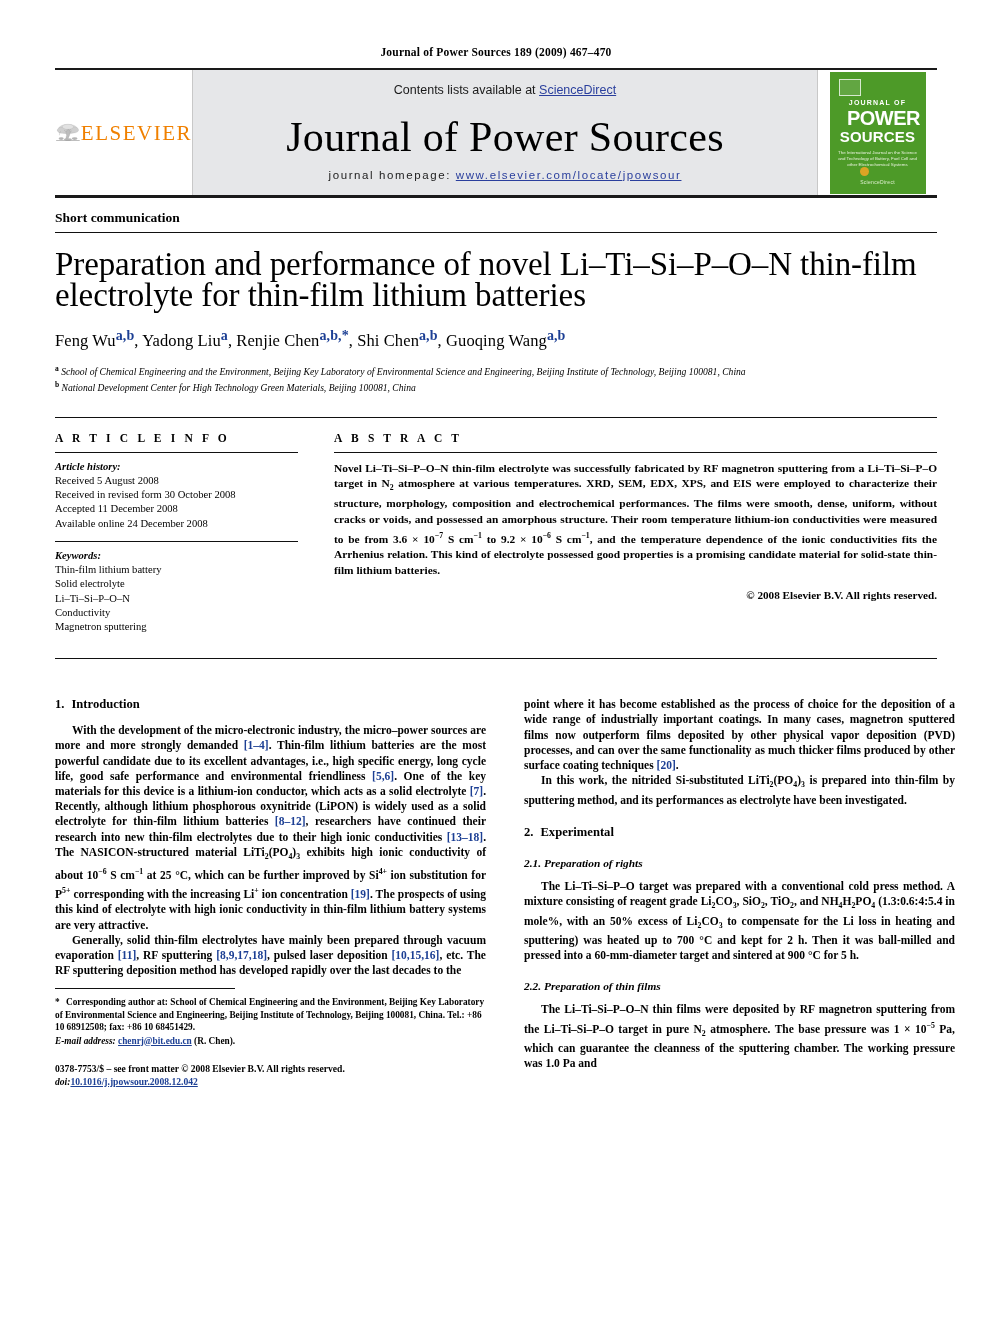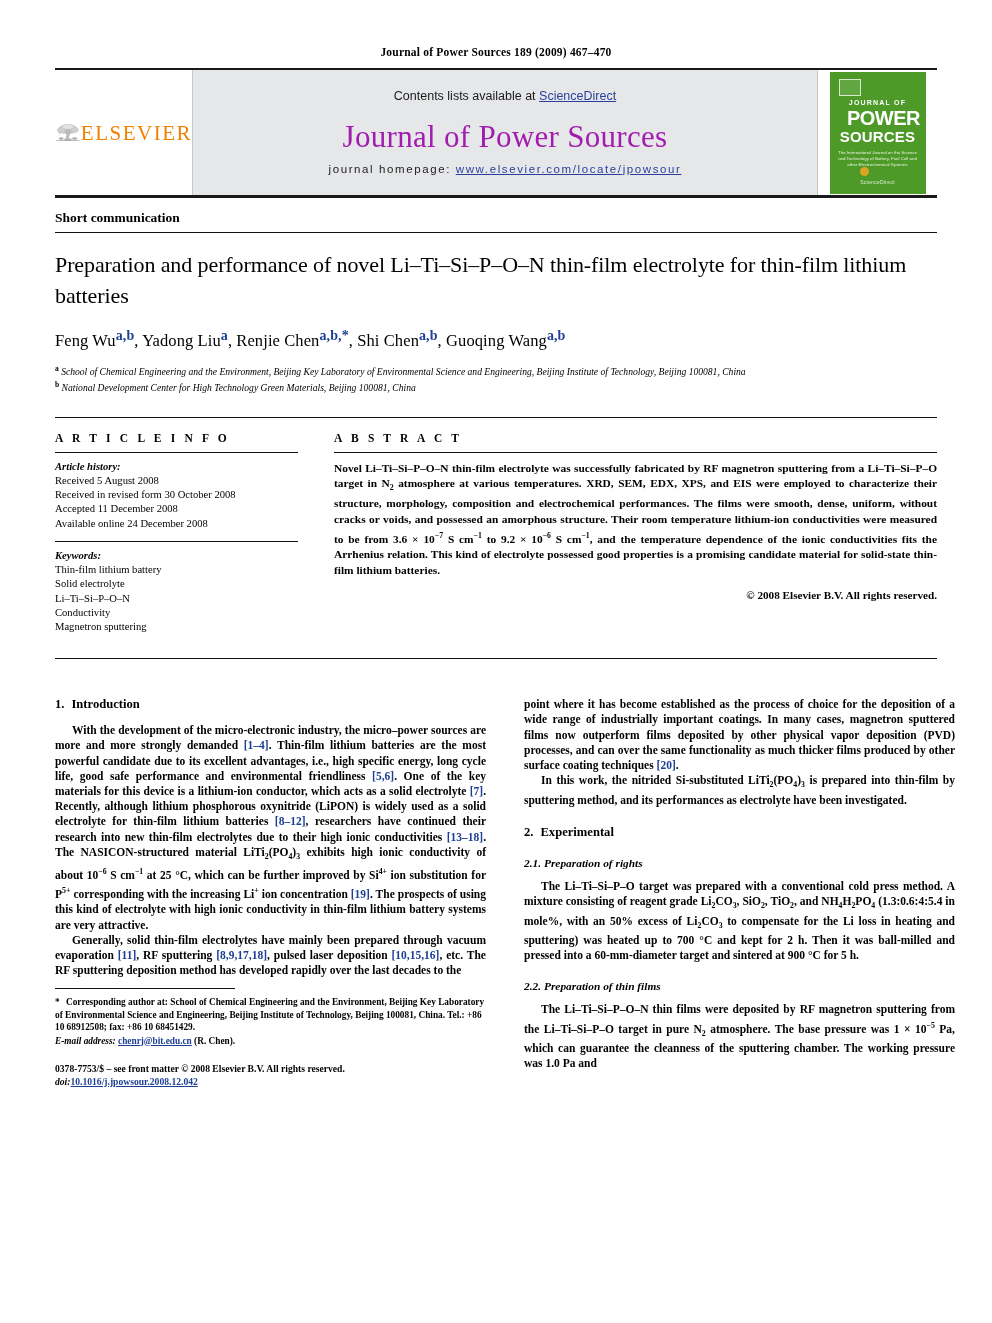--- a/index.html
+++ b/index.html
@@ -63,22 +63,22 @@
     padding: 6px 0 8px;
   }
   .contents-line {
     font-family: "Liberation Sans", sans-serif;
     font-size: 12.5px;
     color: #1a1a1a;
   }
   .contents-line .sd { color: #2a3f9d; }
   .journal-title-big {
     font-family: "Liberation Serif", serif;
-    font-size: 31px;
-    color: #a21caf;
+    font-size: 42px;
+    color: #000000;
     margin: 16px 0 8px;
     letter-spacing: .3px;
   }
   .homepage-line {
     font-family: "Liberation Sans", sans-serif;
     font-size: 11.5px;
     letter-spacing: 1.6px;
     color: #222;
   }
   .homepage-line .url { color: #2a3f9d; }
@@ -129,21 +129,21 @@
 
   
   .section-kind {
     font-family: "Liberation Serif", serif;
     font-weight: bold; font-size: 13.5px;
     margin-top: 12px; margin-bottom: 6px;
   }
   .rule-thin { border-top: 1px solid #111; margin: 0; }
   .paper-title {
     font-family: "Liberation Serif", serif;
-    font-size: 22px; line-height: 31px;
+    font-size: 33px; line-height: 31px;
     margin: 16px 0 0; font-weight: normal; letter-spacing: -.1px;
   }
   .authors {
     font-family: "Liberation Serif", serif;
     font-size: 16.5px; margin-top: 16px; letter-spacing: .1px;
   }
   .authors sup { font-size: 14px; color:#1c3f94; font-weight:bold; }
   .affil {
     font-family: "Liberation Serif", serif;
     font-style: italic; font-size: 9.6px; line-height: 13.5px;

